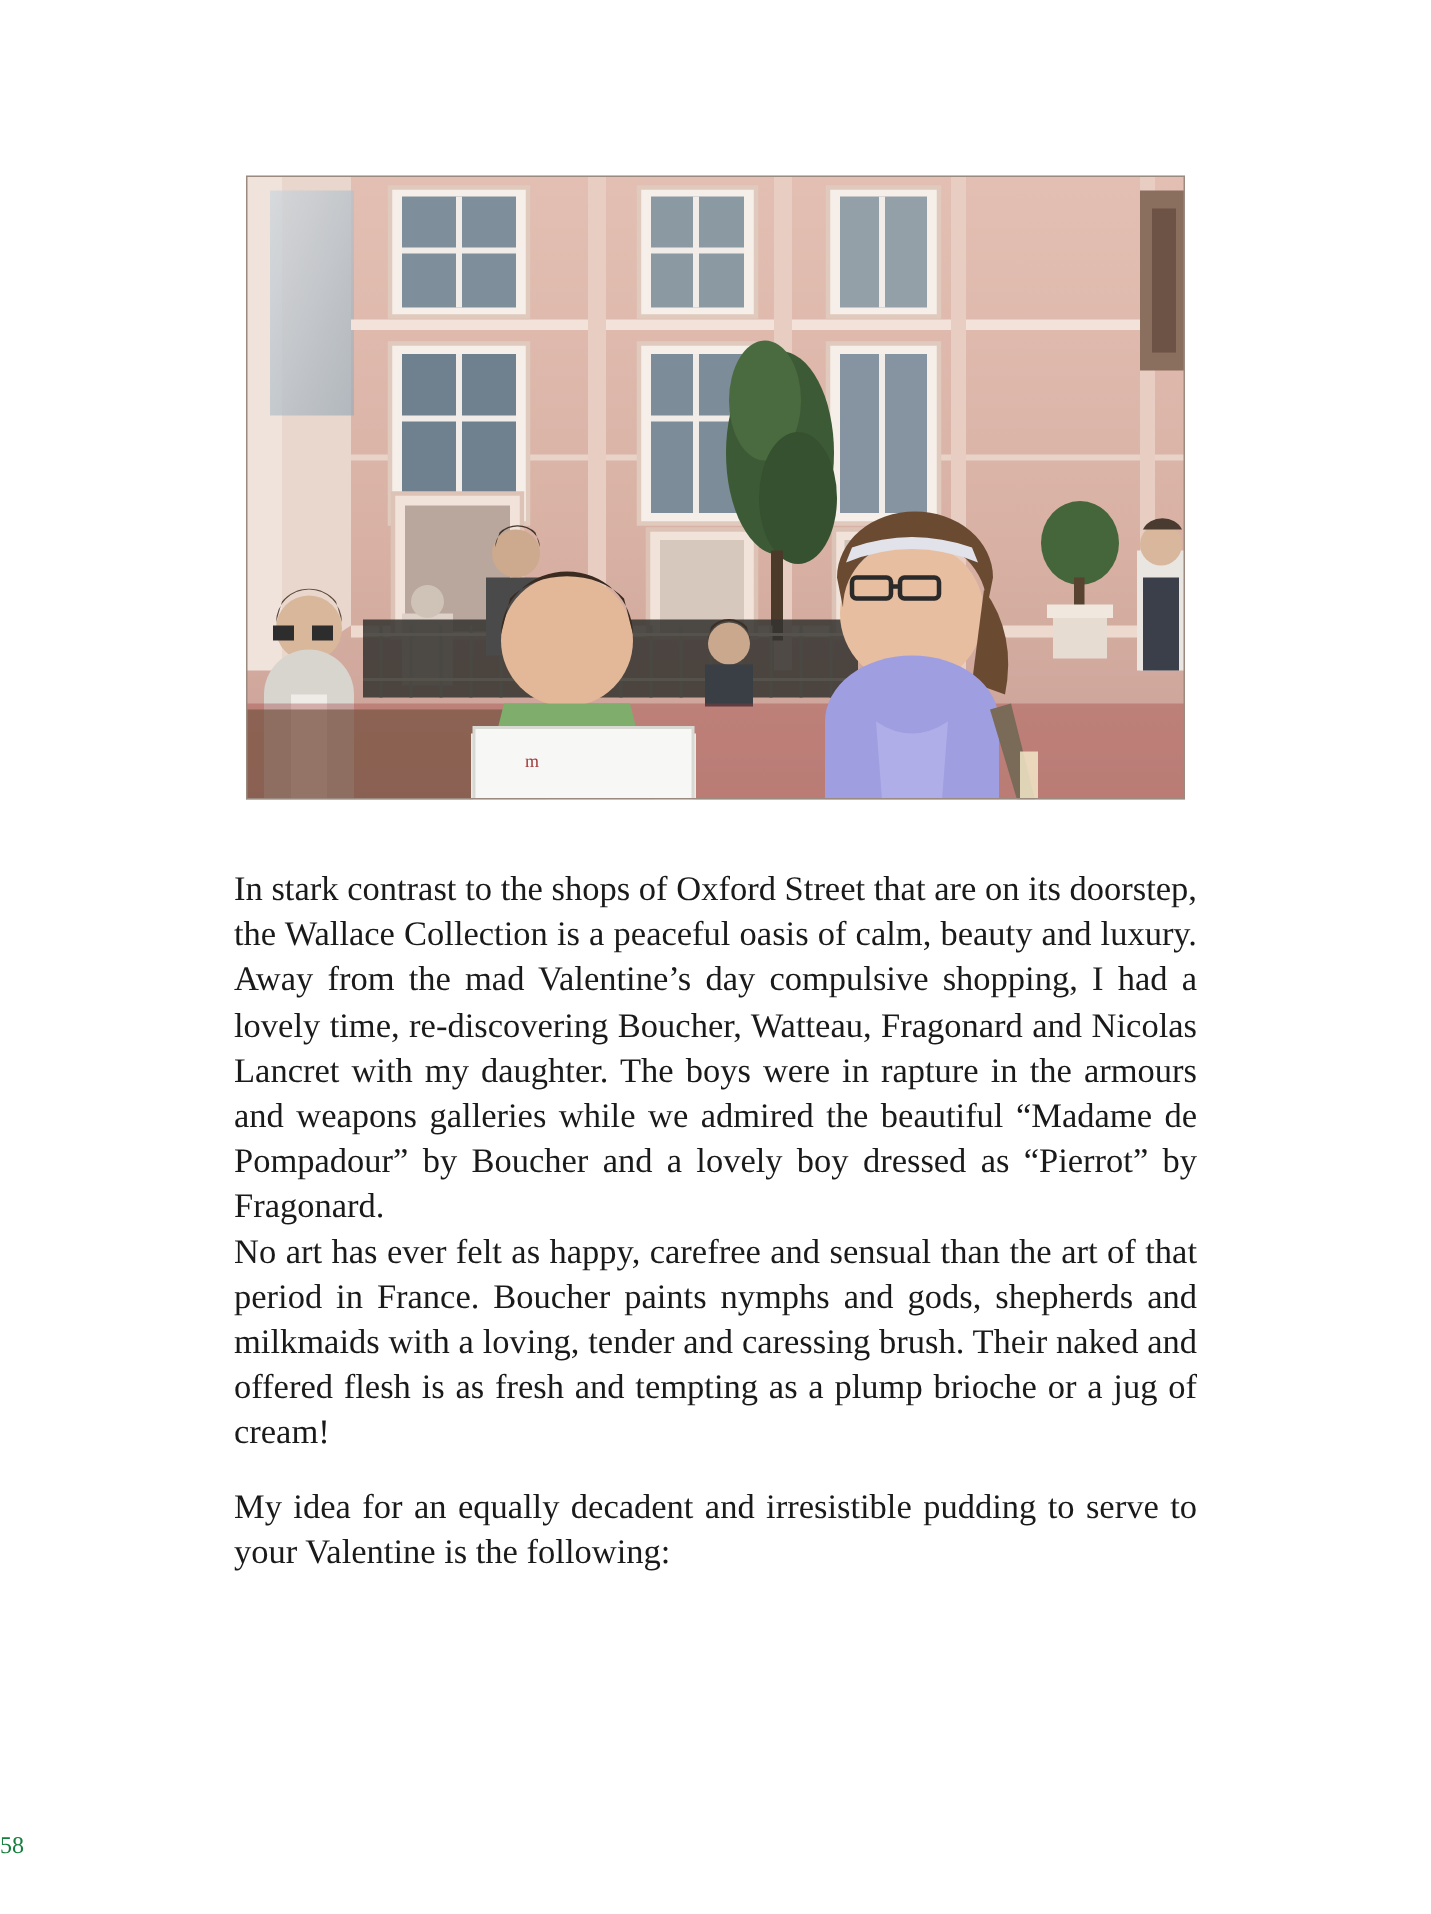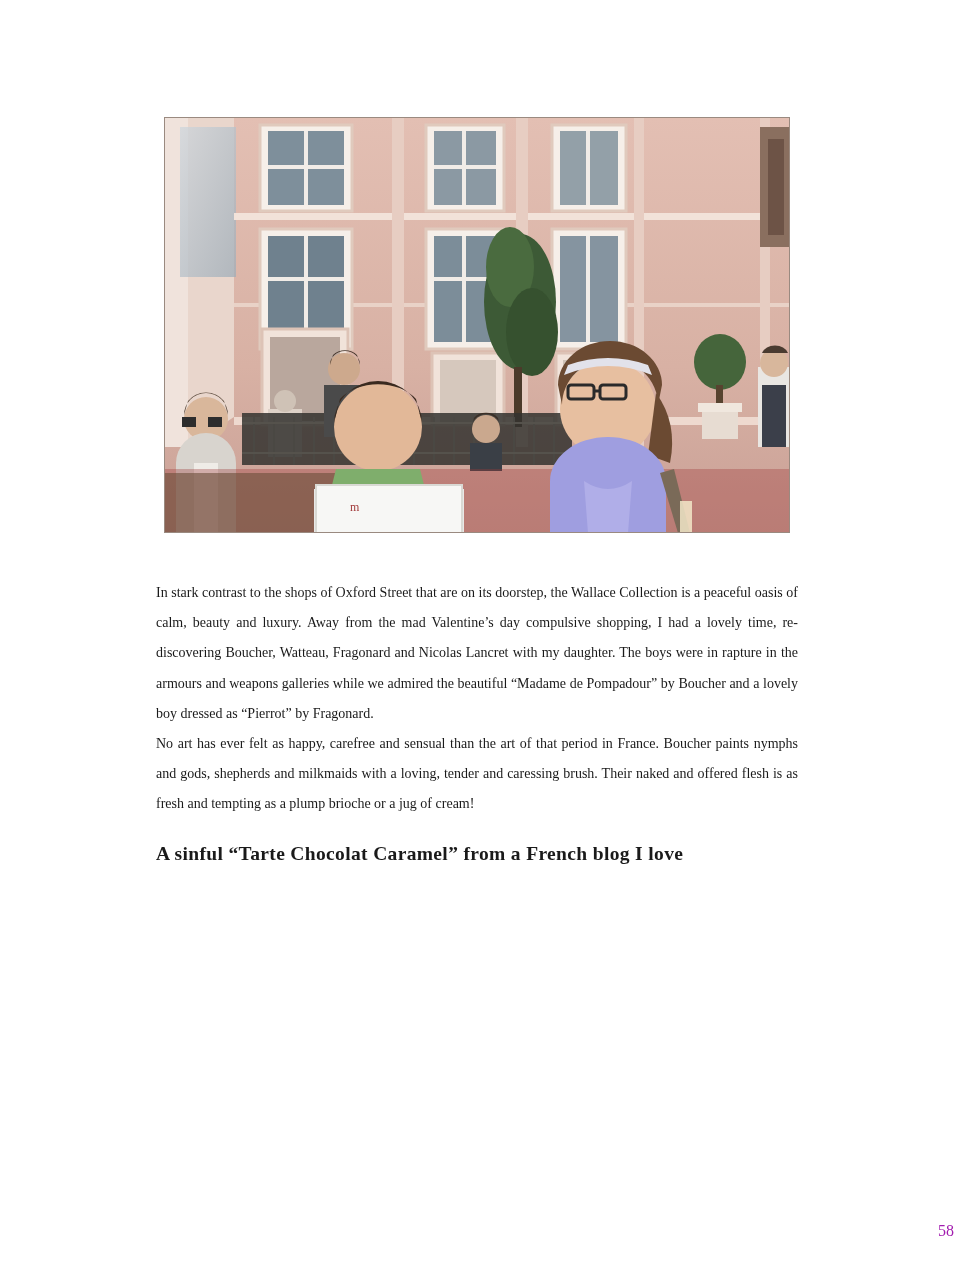--- a/index.html
+++ b/index.html
@@ -33,21 +33,21 @@
   }
   .figure svg { display: block; }
   .content {
     position: absolute;
     left: 156px;
     top: 578px;
     width: 642px;
   }
   p.body-par {
     margin: 0 0 0 0;
-    font-size: 14px;
+    font-size: 23px;
     line-height: 30.2px;
     text-align: justify;
     text-justify: inter-word;
     hyphens: none;
   }
   p.body-par:last-of-type { }
   .gap {
     height: 19px;
   }
   p.bold-line {
@@ -56,23 +56,23 @@
     line-height: 30.2px;
     font-weight: bold;
     letter-spacing: 0.35px;
     text-align: justify;
   }
   .page-number {
     position: absolute;
     left: 0;
     right: 0;
     top: 1222px;
-    text-align: right;
+    text-align: left;
     font-size: 16px;
-    color: #a21caf;
+    color: #15803d;
     font-family: "Liberation Serif", serif;
   }
 </style>
 </head>
 <body>
 
 <div class="page">
 
   <div class="figure">
     <svg width="626" height="416" viewBox="0 0 626 416" xmlns="http://www.w3.org/2000/svg">
@@ -229,17 +229,17 @@
       <rect x="516" y="384" width="12" height="32" fill="#f2e6c8" opacity="0.85"></rect>
 
       <rect x="0" y="0" width="626" height="416" fill="none" stroke="#9a8a80" stroke-width="2"></rect>
     </svg>
   </div>
 
   <div class="content">
     <p class="body-par">In stark contrast to the shops of Oxford Street that are on its doorstep, the Wallace Collection is a peaceful oasis of calm, beauty and luxury. Away from the mad Valentine’s day compulsive shopping, I had a lovely time, re-discovering Boucher, Watteau, Fragonard and Nicolas Lancret with my daughter. The boys were in rapture in the armours and weapons galleries while we admired the beautiful “Madame de Pompadour” by Boucher and a lovely boy dressed as “Pierrot” by Fragonard.</p>
     <p class="body-par">No art has ever felt as happy, carefree and sensual than the art of that period in France. Boucher paints nymphs and gods, shepherds and milkmaids with a loving, tender and caressing brush. Their naked and offered flesh is as fresh and tempting as a plump brioche or a jug of cream!</p>
     <div class="gap"></div>
-    <p class="bold-line">A sinful “Tarte Chocolat Caramel” from a French blog I love</p>
+    <p class="body-par">My idea for an equally decadent and irresistible pudding to serve to your Valentine is the following:</p>
   </div>
 
   <div class="page-number">58</div>
 </div>
 
 </body></html>

